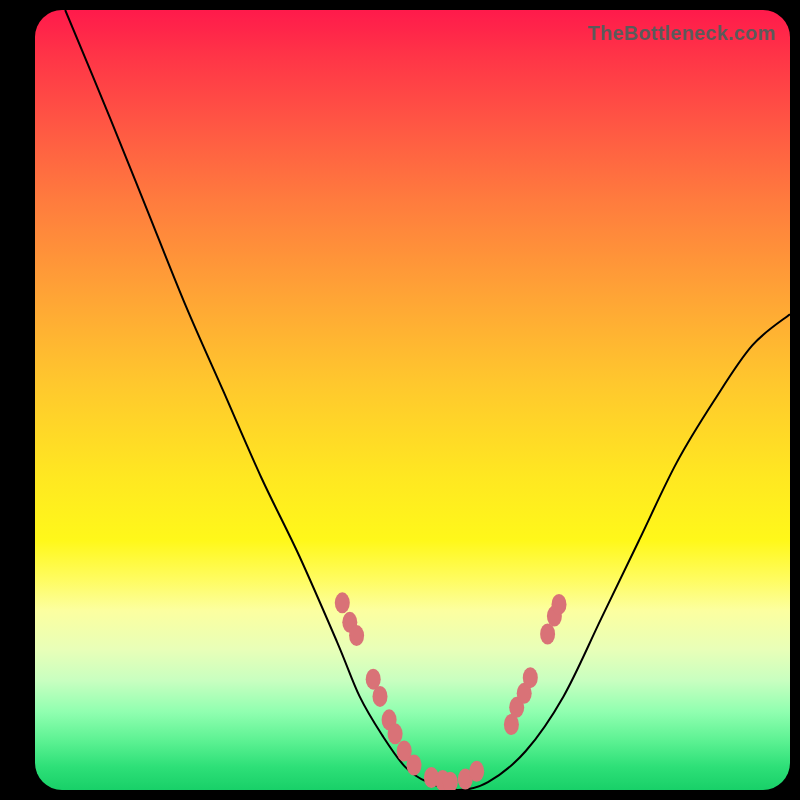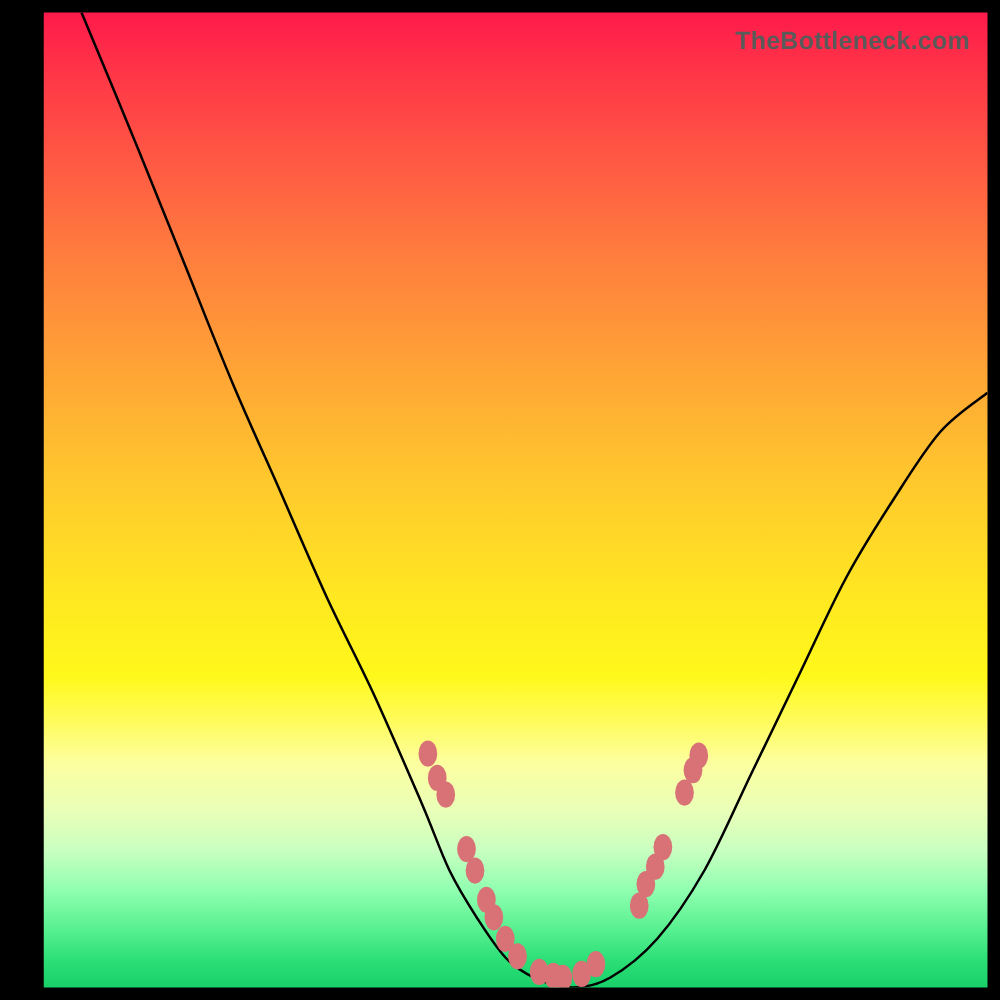--- a/index.html
+++ b/index.html
@@ -33,20 +33,21 @@
       #fff81a 68%,
       #fffc60 73%,
       #fcffa0 77%,
       #e8ffb8 82%,
       #c8ffc0 86%,
       #90ffb0 90%,
       #58f090 94%,
       #2ee078 97%,
       #18d068 100%
     );
+    border-radius: 27px;
   }
   .watermark {
     position: absolute;
     top: 12px;
     right: 14px;
     font-family: Arial, Helvetica, sans-serif;
     font-size: 20px;
     font-weight: bold;
     color: #5a5a5a;
     letter-spacing: 0.2px;

